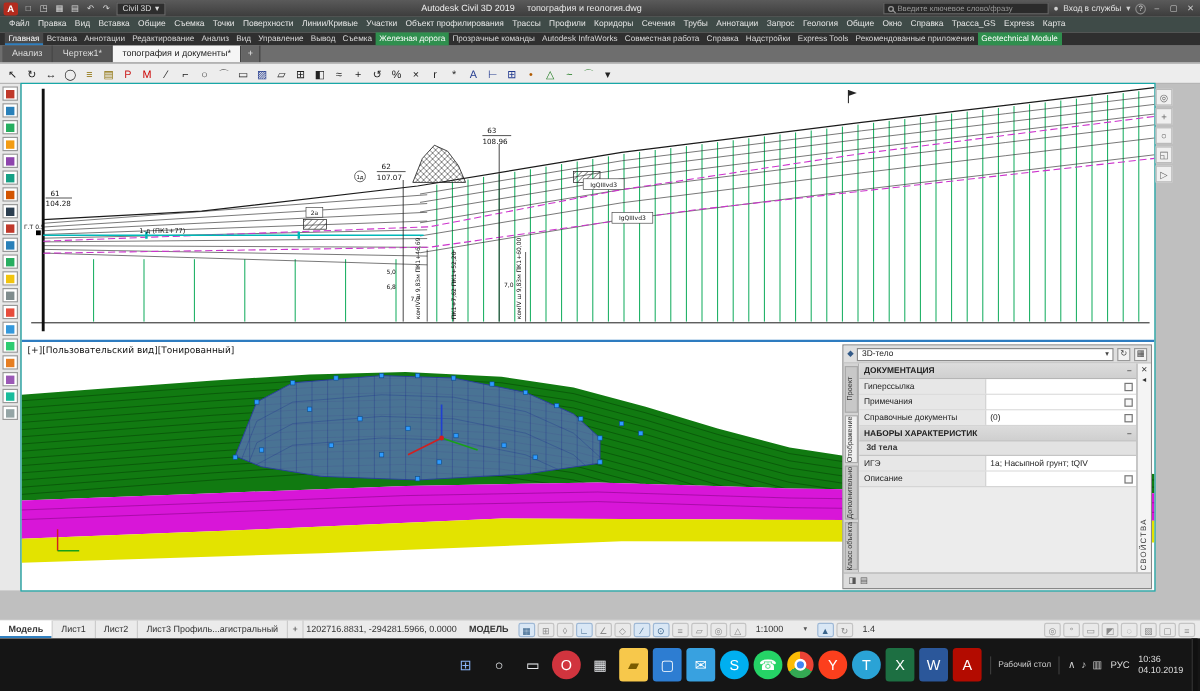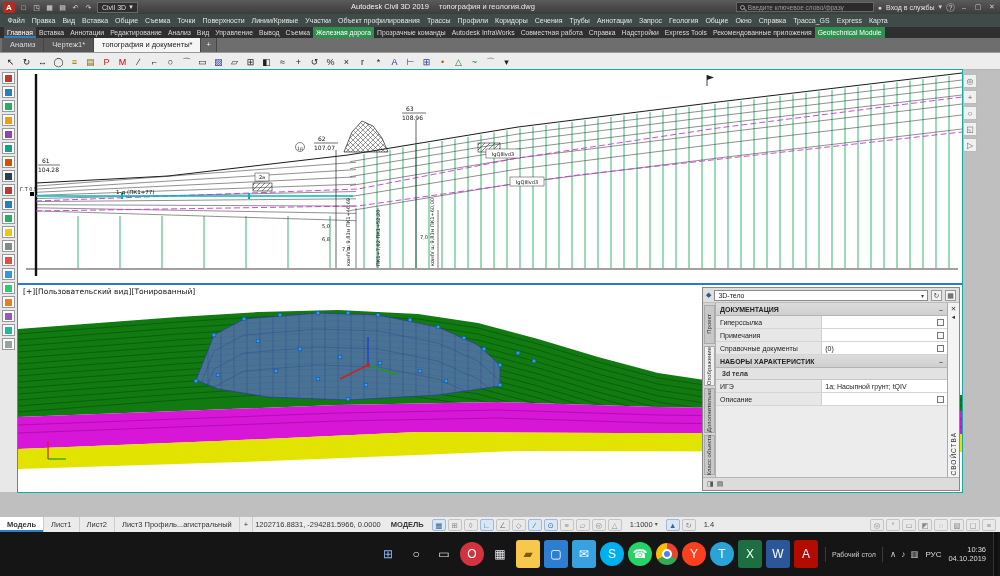--- a/index.html
+++ b/index.html
@@ -133,42 +133,42 @@
   .ltab{padding:0 7px;line-height:15px;border-right:1px solid #ccc;white-space:nowrap;}
   .ltab.act{background:#fff;font-weight:bold;box-shadow:inset 0 -2px 0 #2f7fbf;}
   .ltab.plus{padding:0 4px;}
   #sb-coords{margin-left:2px;white-space:nowrap;}
   #sb-space{margin-left:10px;font-weight:bold;white-space:nowrap;}
   .sg{display:flex;gap:2px;margin-left:8px;align-items:center;}
   .sg.right{margin-left:auto;margin-right:4px;}
   .sic{width:14px;height:12px;border:1px solid #c4c4c4;background:#e9e9e9;color:#8a8a8a;
     font-size:7.5px;line-height:11px;text-align:center;border-radius:2px;}
   .sic.on{border-color:#9fb9d6;background:#d9e7f5;color:#39648c;}
-  .sb-scale{margin-left:8px;display:flex;gap:2px;white-space:nowrap;}
+  .sb-scale{margin-left:8px;display:flex;gap:17px;white-space:nowrap;}
   .sb-scale .arr{font-size:6px;color:#555;}
   .sb-num{margin-left:8px;white-space:nowrap;}
 
   
   #taskbar{position:absolute;left:0;top:532px;width:1000px;height:44px;background:#151515;}
   #tb-icons{position:absolute;left:376px;top:8px;display:flex;gap:4px;}
   .tb-ic{width:24px;height:28px;display:flex;align-items:center;justify-content:center;
     font-size:12px;color:#e8eaed;border-radius:3px;}
   .tb-ic.rnd{border-radius:50%;width:24px;height:24px;margin-top:2px;}
   .tb-ic.chrome{width:22px;height:22px;margin-top:3px;border-radius:50%;position:relative;
     background:conic-gradient(#ea4335 0 120deg,#34a853 0 240deg,#fbbc05 0 360deg);}
   .tb-ic.chrome::after{content:"";position:absolute;inset:6px;background:#4285f4;
     border:2px solid #fff;border-radius:50%;}
   #tb-right{position:absolute;right:0;top:0;height:44px;display:flex;align-items:center;gap:7px;
     color:#ddd;padding-right:2px;}
   .tb-desktop{font-size:7px;color:#ccc;border-left:1px solid #3a3a3a;border-right:1px solid #3a3a3a;
     padding:4px 6px;}
   #tray{display:flex;gap:5px;}
   .tr-ic{font-size:8.5px;color:#cfcfcf;}
   .tb-lang{font-size:8px;}
-  .tb-clock{text-align:right;font-size:7.5px;line-height:1.2;}
+  .tb-clock{text-align:left;font-size:7.5px;line-height:1.2;}
   .tb-notif{width:5px;height:44px;border-left:1px solid #333;background:#101010;}
 </style>
 </head>
 <body>
 
 <div id="app">
 
   <div id="titlebar">
     <span id="applogo">A</span>
     <span id="qat">

